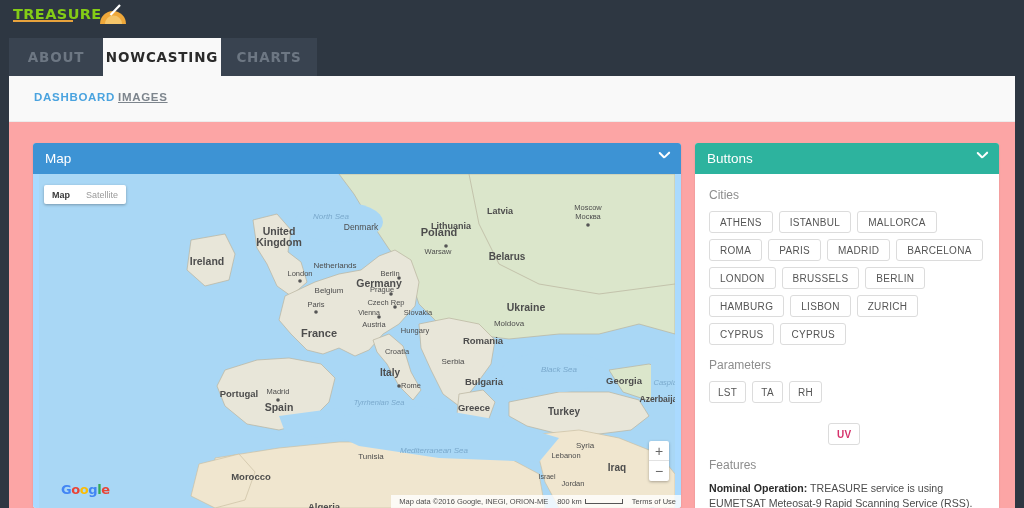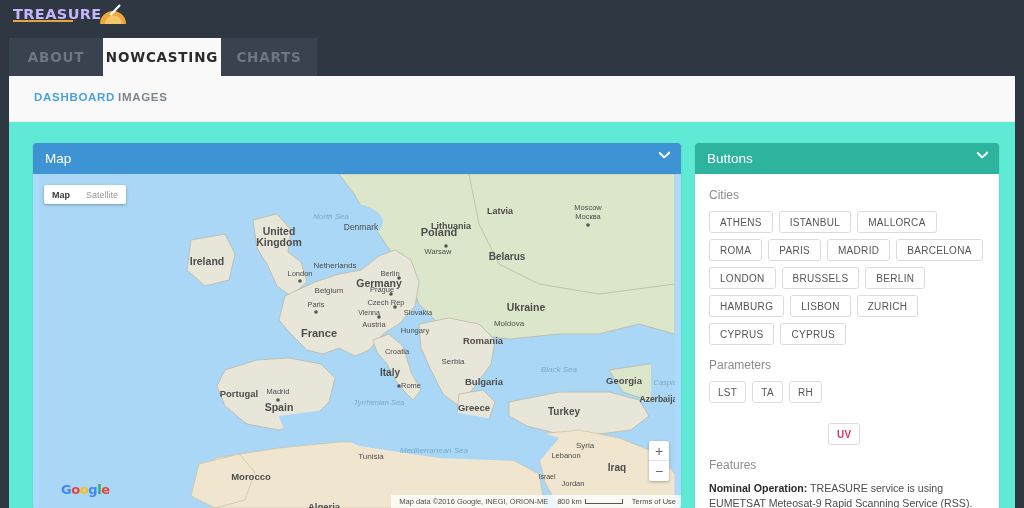--- a/index.html
+++ b/index.html
@@ -10,21 +10,21 @@
     background: #2e3742;
   }
   #root { position: relative; width: 1024px; height: 508px; background: #2e3742; }
 
   
   .topbar { position: absolute; left: 0; top: 0; width: 1024px; height: 38px; background: #2e3742; }
   .logo { position: absolute; left: 13px; top: 2px; height: 24px; display: flex; align-items: center; }
   .logo-text {
     font-family: "DejaVu Sans", sans-serif;
     font-size: 14.5px; font-weight: 700; letter-spacing: .4px;
-    color: #c4b5fd; line-height: 1;
+    color: #84cc16; line-height: 1;
   }
   .logo-mark { position: relative; width: 34px; height: 20px; margin-left: -6px; }
   .logo-underline { position: absolute; left: 13px; top: 20px; width: 60px; height: 2px; background: #e8a33d; }
 
   
   .tabstrip { position: absolute; left: 0; top: 38px; width: 1024px; height: 38px; }
   .tab {
     position: absolute; top: 0; height: 38px;
     display: flex; align-items: center; justify-content: center;
     font-family: "DejaVu Sans", sans-serif;
@@ -39,25 +39,25 @@
 
   
   .shell { position: absolute; left: 9px; top: 76px; width: 816px; height: 432px; background: #ffffff; padding-left: 20px; }
   .subnav { position: absolute; left: 0; top: 0; width: 1006px; height: 46px; background: #f9f9f9; border-bottom: 1px solid #ececec; }
   .subnav-item {
     position: absolute; top: 15px;
     font-size: 11.5px; font-weight: 700; letter-spacing: .7px;
     cursor: pointer; user-select: none;
   }
   .subnav-item.active { color: #4aa3df; }
-  .subnav-item.idle   { color: #7d858d; }
+  .subnav-item.idle   { color: #7d858d; text-decoration: underline; }
   #sub-0 { left: 25px; }
   #sub-1 { left: 109px; }
 
-  .content { position: absolute; left: 0; top: 46px; width: 1006px; height: 386px; background: #5eead4; }
+  .content { position: absolute; left: 0; top: 46px; width: 1006px; height: 386px; background: #fca5a5; }
 
   
   .panel { position: absolute; background: #fff; border-radius: 3px; overflow: hidden;
            box-shadow: 0 1px 2px rgba(0,0,0,.13); }
   .panel-head {
     position: relative; height: 31px; display: flex; align-items: center;
     padding: 0 12px; color: #fff; font-size: 13.5px;
   }
   .chev { position: absolute; right: 12px; top: 9px; width: 11px; height: 11px; cursor: pointer; }
   .chev::before, .chev::after {

